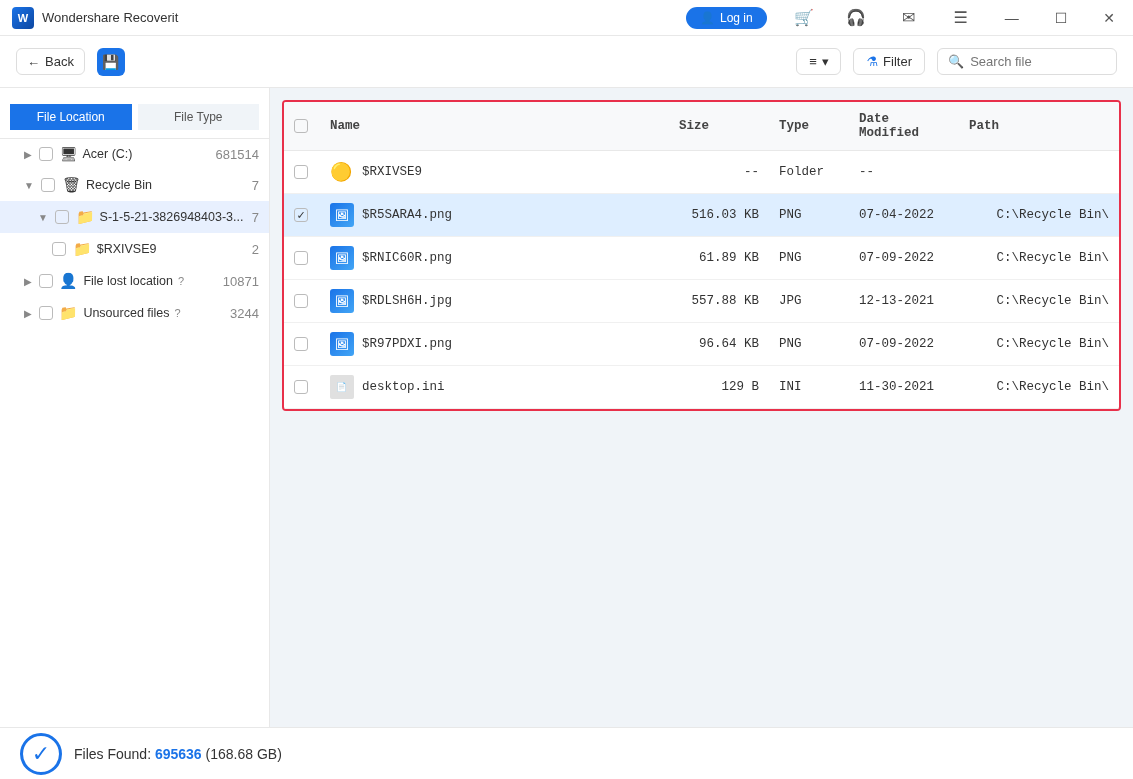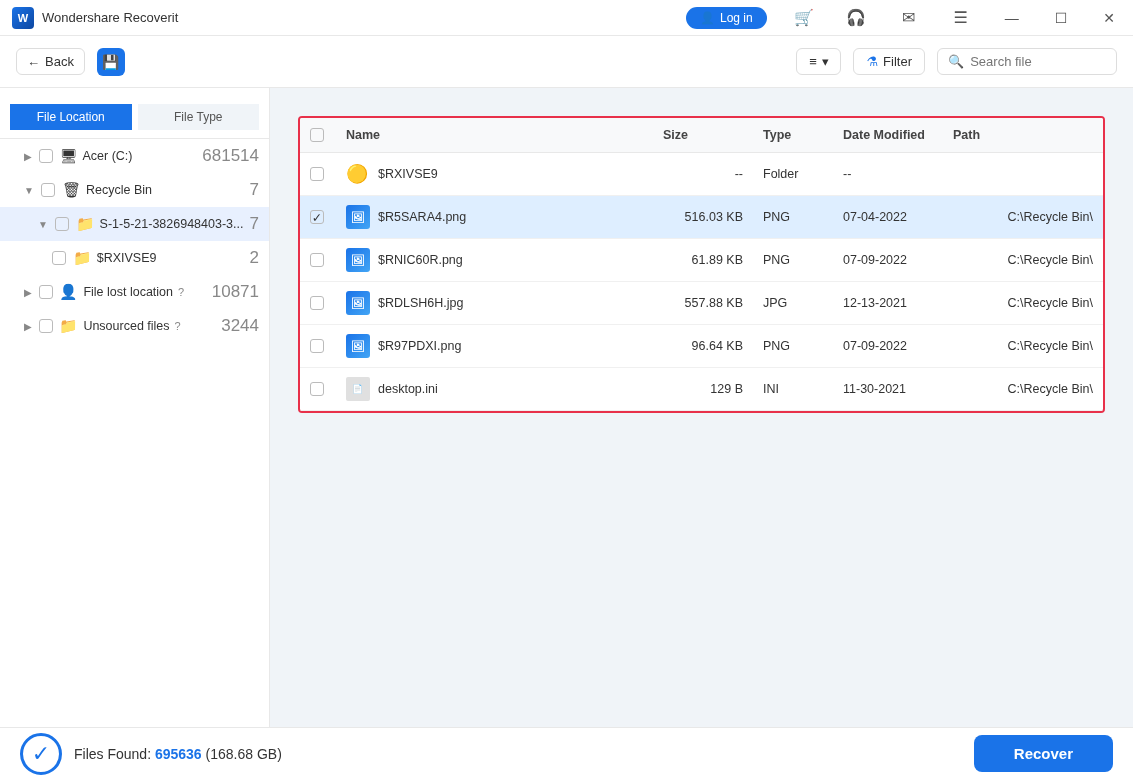--- a/index.html
+++ b/index.html
@@ -144,43 +144,44 @@
       gap: 5px;
       font-size: 12.5px;
       color: #333;
     }
     .sidebar-item.selected { background: #e8f0fe; }
     .sidebar-item.indent1 { padding-left: 24px; }
     .sidebar-item.indent2 { padding-left: 38px; }
     .sidebar-item.indent3 { padding-left: 52px; }
     .sidebar-count {
       margin-left: auto;
-      font-size: 17px;
+      font-size: 13px;
       color: #888;
       text-align: center;
     }
     .chevron { font-size: 10px; color: #888; margin-right: 2px; }
     .checkbox {
       width: 14px; height: 14px;
       border: 1.5px solid #bbb;
       border-radius: 3px;
       margin-right: 2px;
       flex-shrink: 0;
       display: flex; align-items: center; justify-content: center;
     }
     .folder-icon { font-size: 15px; }
     .drive-icon { font-size: 14px; }
 
     
     .file-area {
       flex: 1;
       display: flex;
       flex-direction: column;
-      padding: 28px;
+      padding: 12px;
       overflow: hidden;
+      font-family: Liberation Mono, monospace;
     }
 
     
     .file-table-wrapper {
       border: 2.5px solid #e8304a;
       border-radius: 4px;
       overflow: hidden;
       background: #fff;
     }
     .file-table {
@@ -542,14 +543,13 @@
   <div class="files-found">
     <div class="check-circle">✓</div>
     <span class="found-text">
       <span>Files Found:</span>
       <span> </span>
       <span class="found-count">695636</span>
       <span> </span>
       <span>(168.68 GB)</span>
     </span>
   </div>
-  <button class="recover-btn">Recover</button>
 </div>
 
 </body></html>

